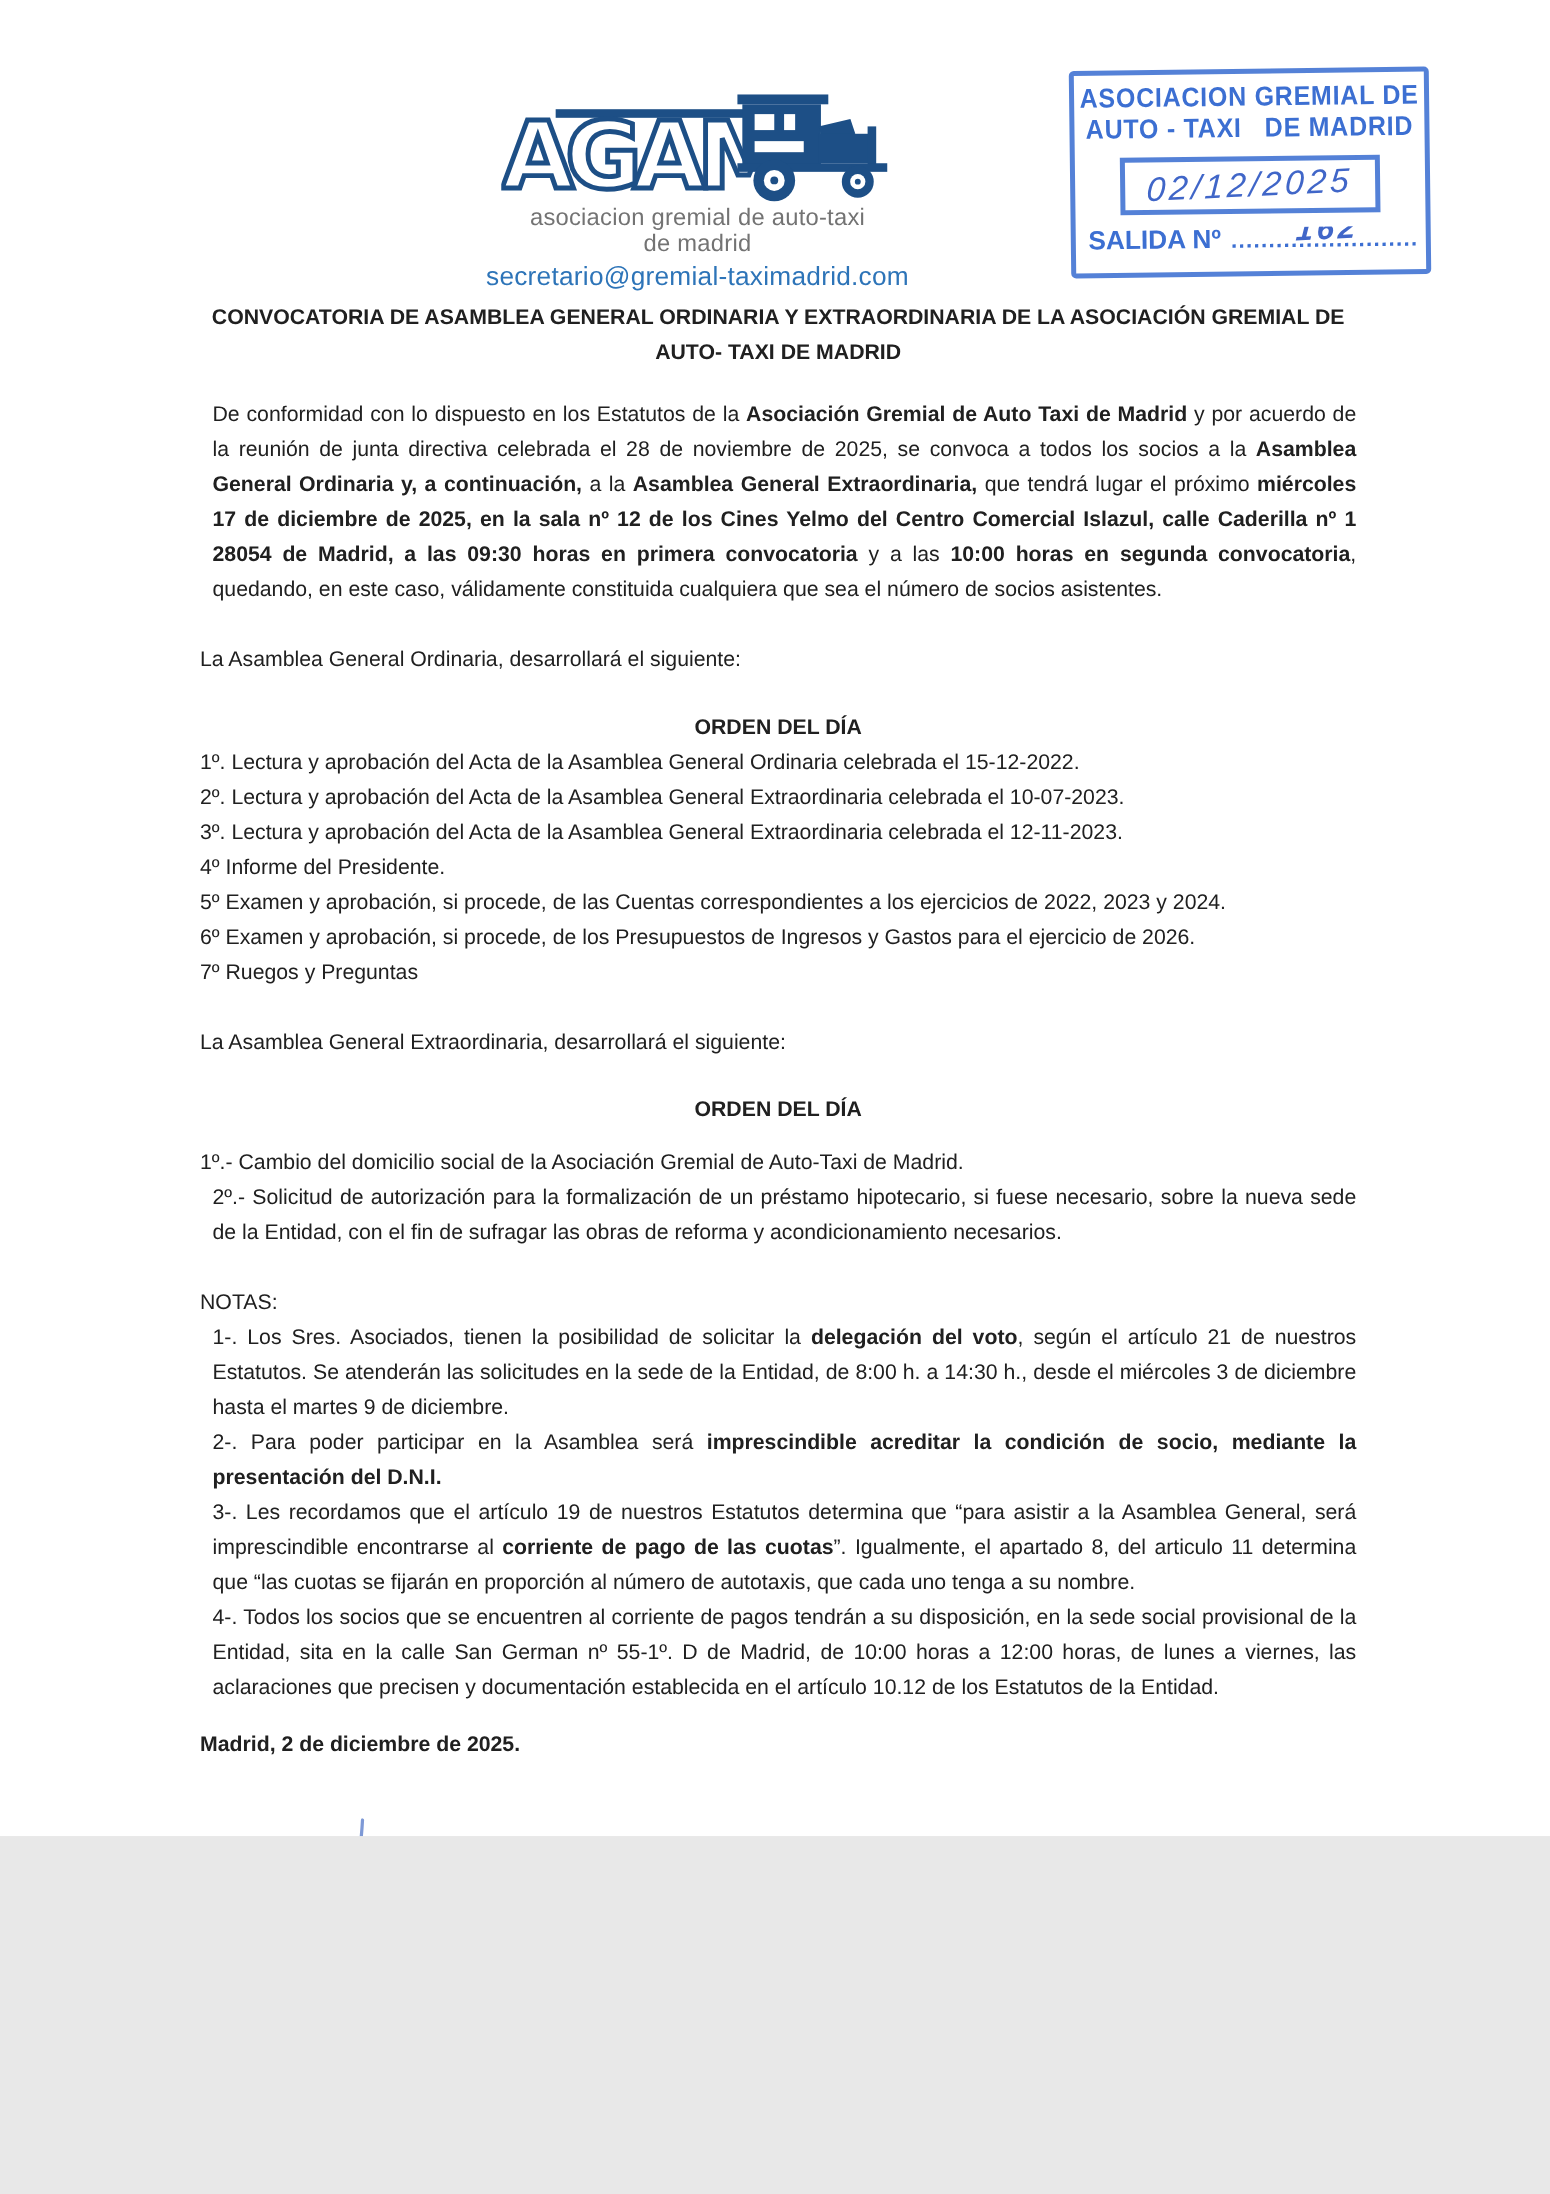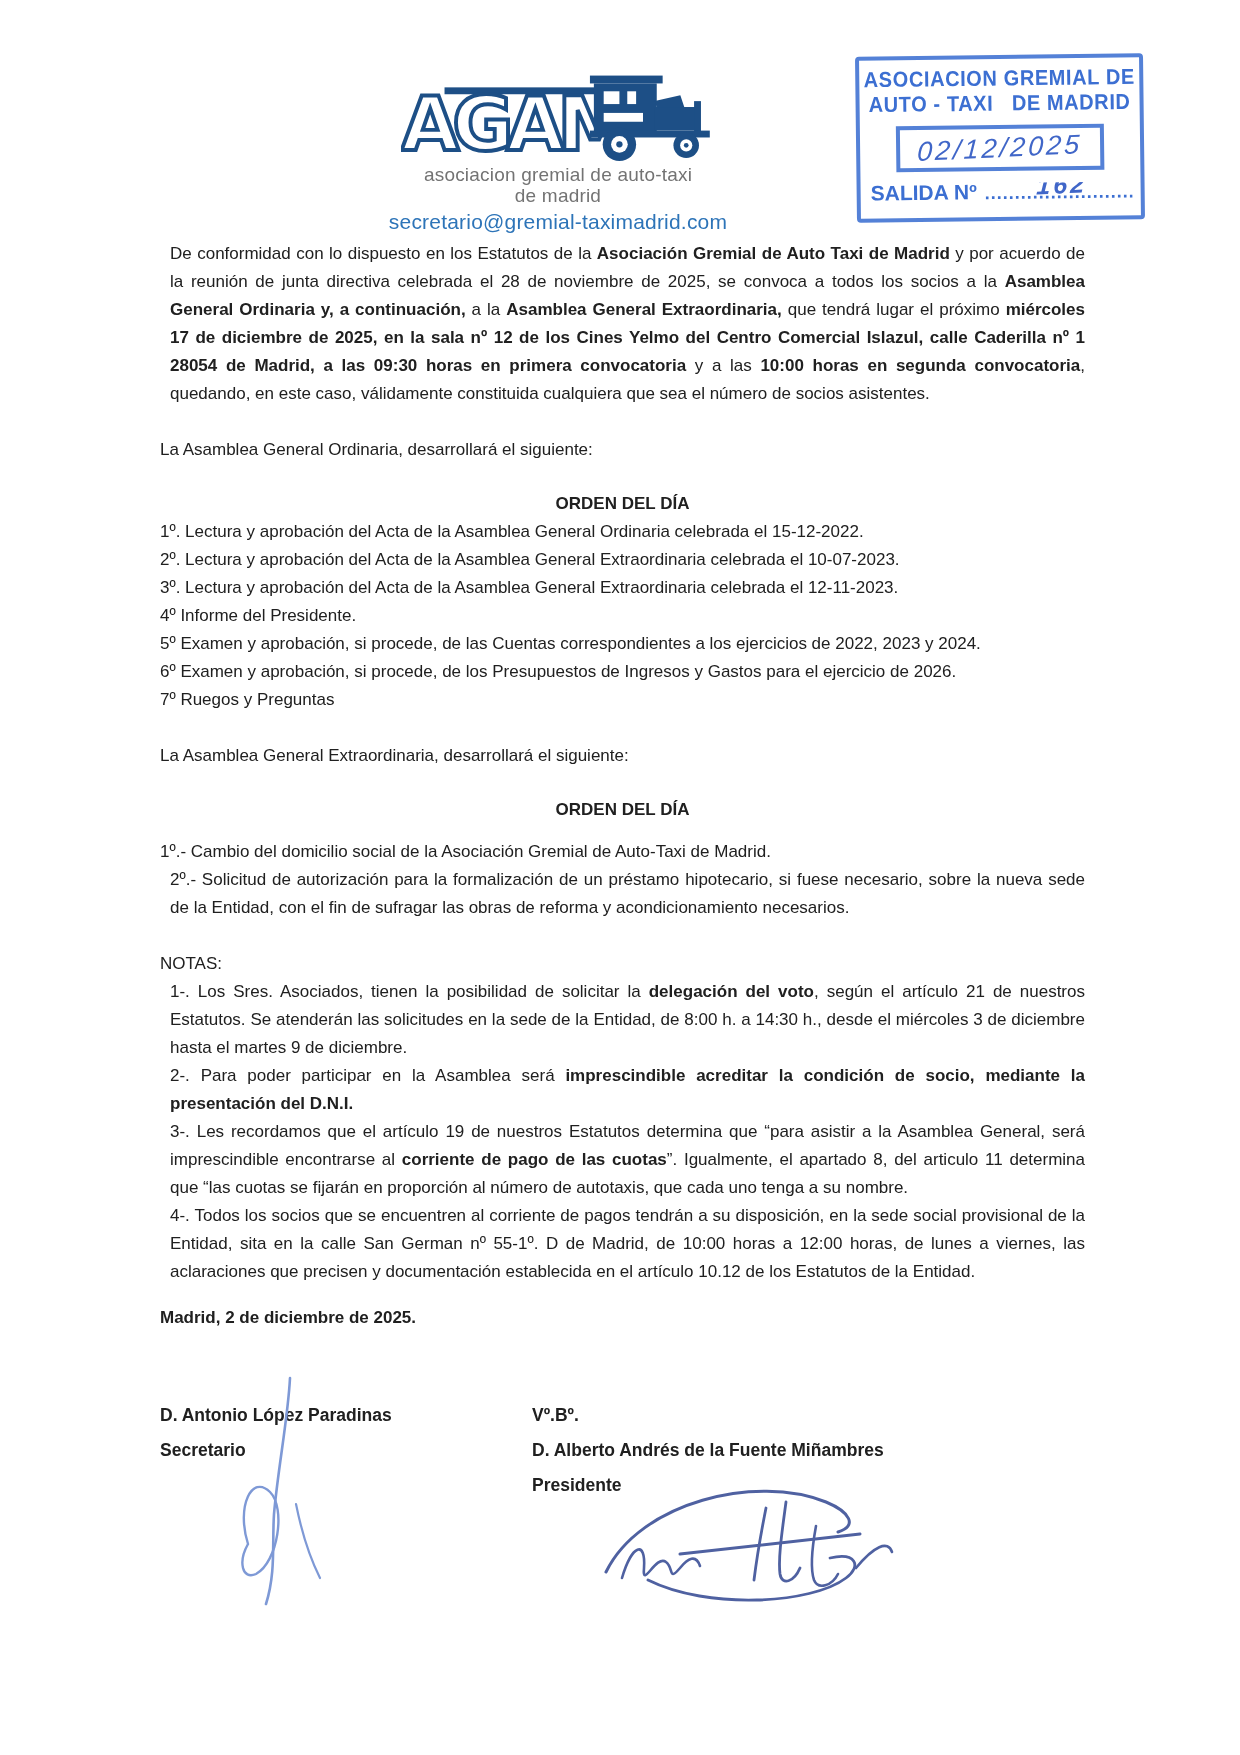--- a/index.html
+++ b/index.html
@@ -1,18 +1,18 @@
 <!DOCTYPE html>
 <html><head>
 <meta charset="utf-8">
 <style>
   html,body{margin:0;padding:0;background:#e8e8e8;}
   .page{
     position:relative;
-    width:1240px;height:1755px;
+    width:1240px;height:1469px;
     margin:0 auto;
     background:#ffffff;
     font-family:"Liberation Sans",sans-serif;
     color:#202020;
     overflow:hidden;
   }
   
   .logo-block{
     position:absolute;left:368px;top:52px;width:380px;
     text-align:center;
@@ -116,20 +116,24 @@
       <span>SALIDA Nº</span>
       <span class="salida-dots">
         <span>..........................</span>
         <span class="salida-num hand">162</span>
       </span>
     </div>
   </div>
 
   <main class="content">
 
+    <div class="doc-title">
+      <div>CONVOCATORIA DE ASAMBLEA GENERAL ORDINARIA Y EXTRAORDINARIA DE LA ASOCIACIÓN GREMIAL DE</div>
+      <div>AUTO- TAXI DE MADRID</div>
+    </div>
 
     <p class="just"><span>De conformidad con lo dispuesto en los Estatutos de la </span><span style="font-weight: 700;">Asociación Gremial de Auto Taxi de Madrid</span><span> y por acuerdo de la reunión de junta directiva celebrada el 28 de noviembre de 2025, se convoca a todos los socios a la </span><span style="font-weight: 700;">Asamblea General Ordinaria y, a continuación,</span><span> a la </span><span style="font-weight: 700;">Asamblea General Extraordinaria,</span><span> que tendrá lugar el próximo </span><span style="font-weight: 700;">miércoles 17 de diciembre de 2025, en la sala nº 12 de los Cines Yelmo del Centro Comercial Islazul, calle Caderilla nº 1 28054 de Madrid, a las 09:30 horas en primera convocatoria</span><span> y a las </span><span style="font-weight: 700;">10:00 horas en segunda convocatoria</span><span>, quedando, en este caso, válidamente constituida cualquiera que sea el número de socios asistentes.</span></p>
 
     <p class="intro">La Asamblea General Ordinaria, desarrollará el siguiente:</p>
 
     <h3 class="orden-h">ORDEN DEL DÍA</h3>
     <div class="item">1º. Lectura y aprobación del Acta de la Asamblea General Ordinaria celebrada el 15-12-2022.</div>
     <div class="item">2º. Lectura y aprobación del Acta de la Asamblea General Extraordinaria celebrada el 10-07-2023.</div>
     <div class="item">3º. Lectura y aprobación del Acta de la Asamblea General Extraordinaria celebrada el 12-11-2023.</div>
     <div class="item">4º Informe del Presidente.</div>

